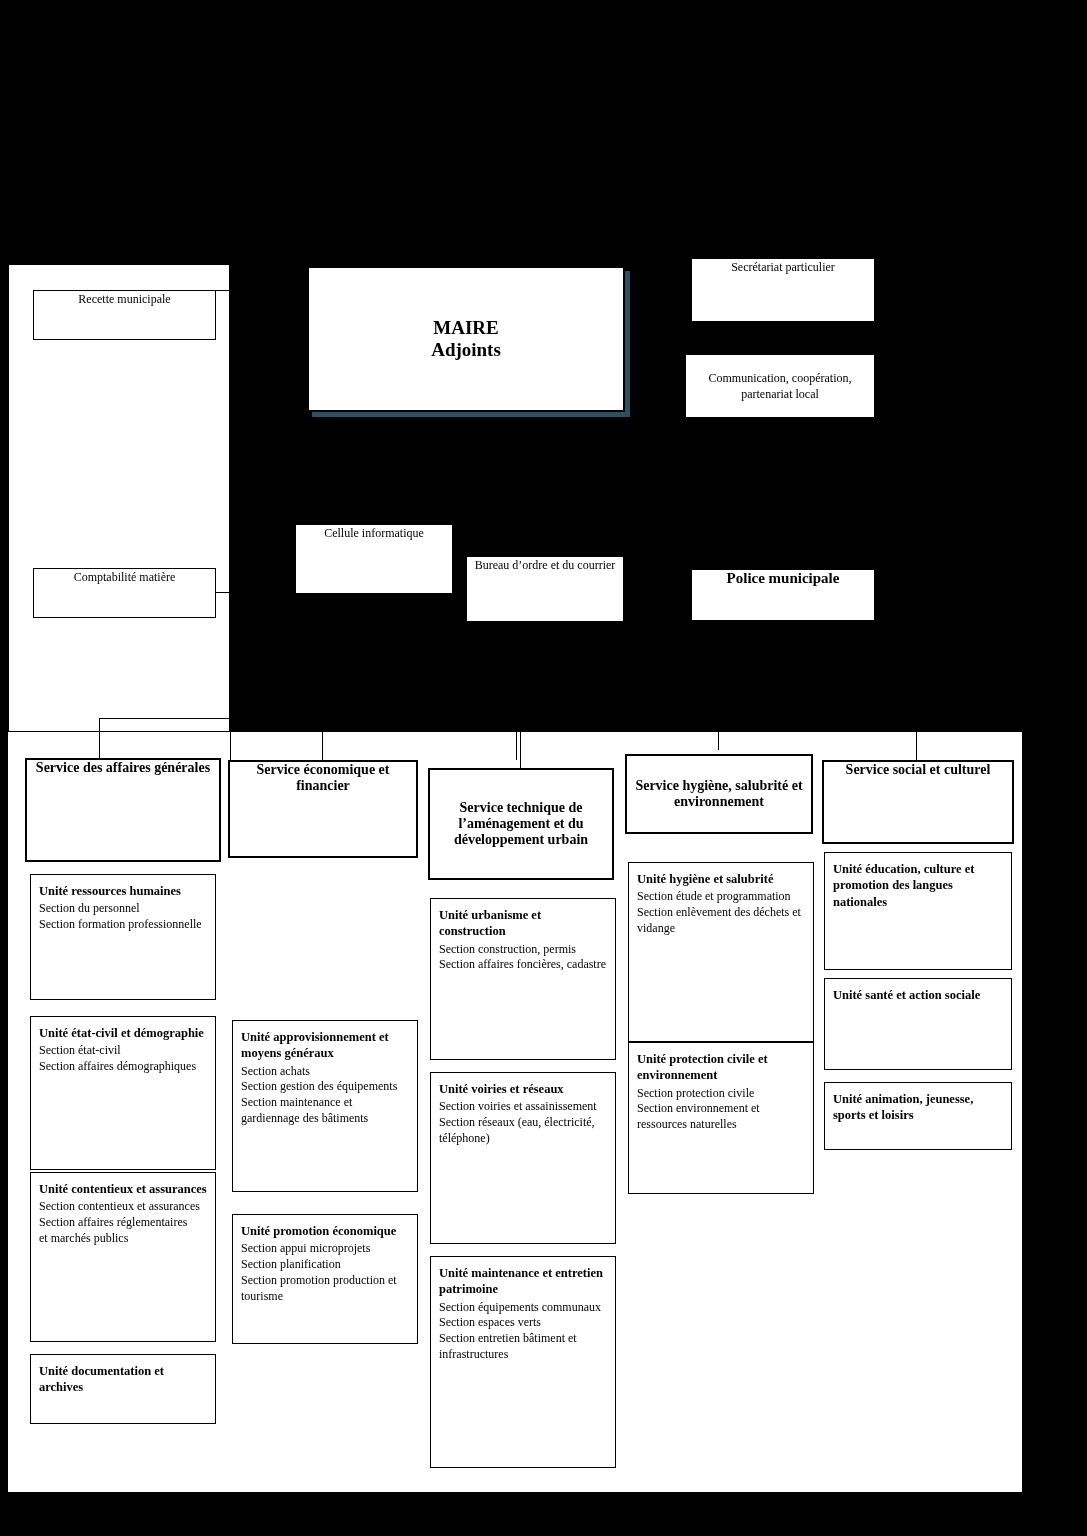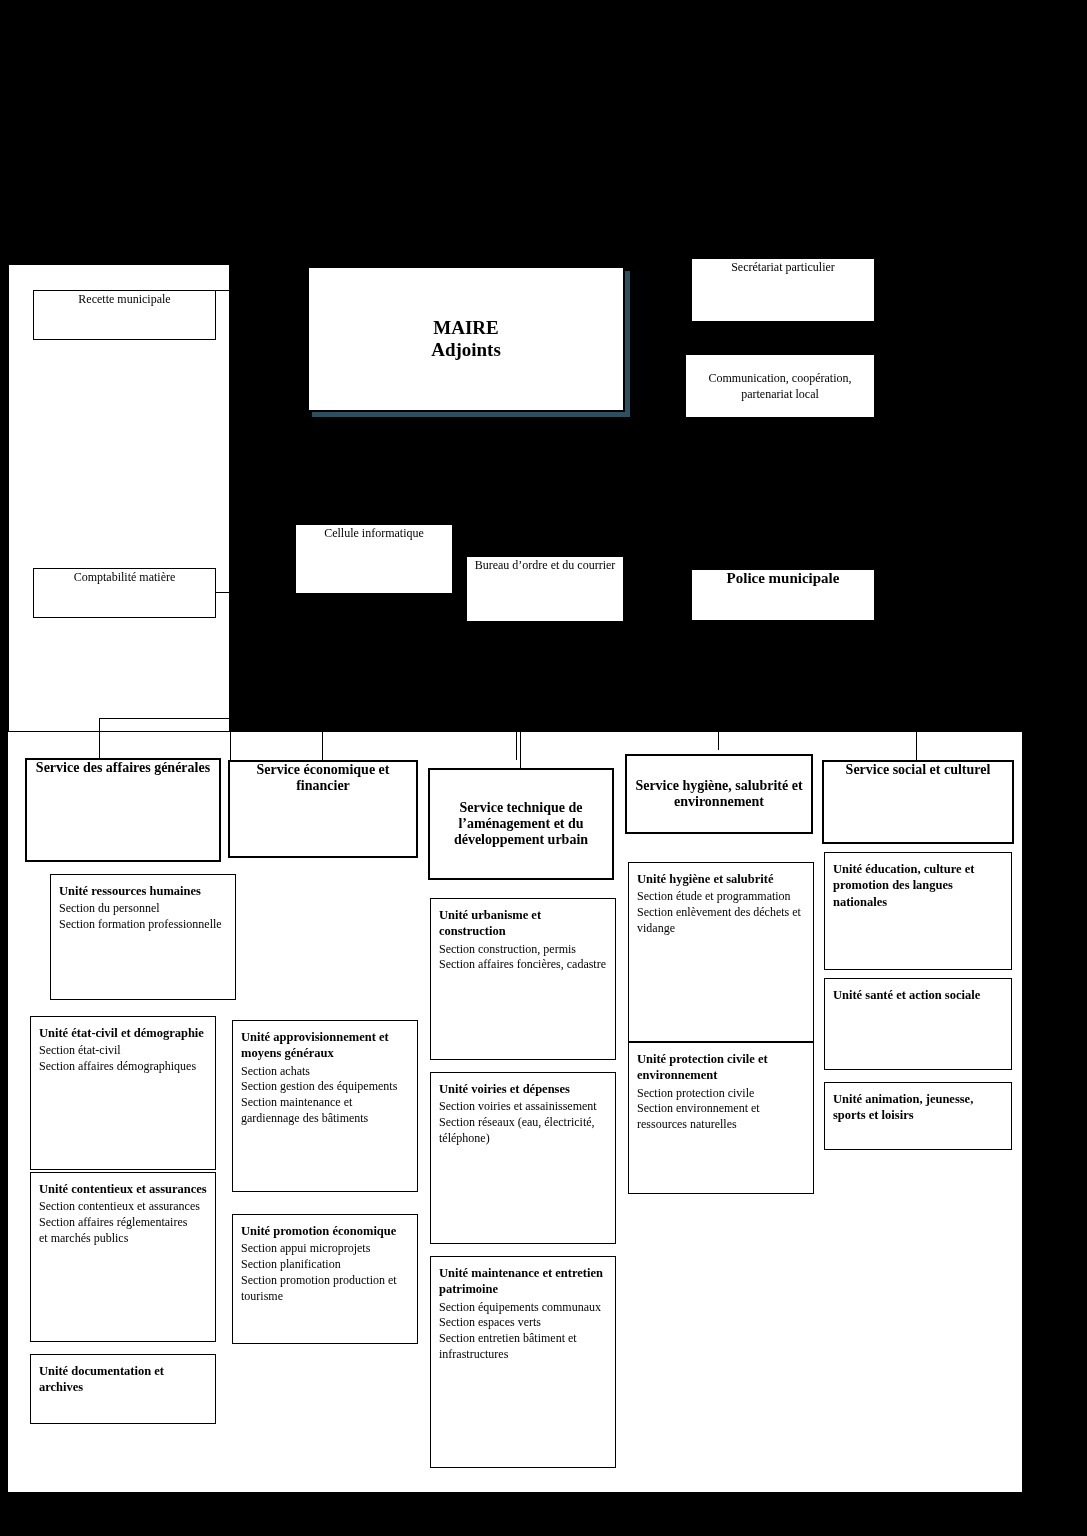--- a/index.html
+++ b/index.html
@@ -146,21 +146,21 @@
     <div class="t-plain">Bureau d’ordre et du courrier</div>
   </div>
 
   <div class="box box-thick center" style="left:690px; top:568px; width:186px; height:54px;">
     <div class="t-15 t-bold">Police municipale</div>
   </div>
 
   <div class="box box-thick center" style="left:25px; top:758px; width:196px; height:104px;">
     <div class="t-14 t-bold">Service des affaires générales</div>
   </div>
-  <div class="unit" style="left:30px; top:874px; width:186px; height:126px;margin-left:20px;">
+  <div class="unit" style="left:30px; top:874px; width:186px; height:126px;">
     <div class="unit-head">Unité ressources humaines</div>
     <div class="unit-line">Section du personnel</div>
     <div class="unit-line">Section formation professionnelle</div>
   </div>
   <div class="unit" style="left:30px; top:1016px; width:186px; height:154px;">
     <div class="unit-head">Unité état-civil et démographie</div>
     <div class="unit-line">Section état-civil</div>
     <div class="unit-line">Section affaires démographiques</div>
   </div>
   <div class="unit" style="left:30px; top:1172px; width:186px; height:170px;">
@@ -195,21 +195,21 @@
       <div class="t-14 t-bold">l’aménagement et du</div>
       <div class="t-14 t-bold">développement urbain</div>
     </div>
   </div>
   <div class="unit" style="left:430px; top:898px; width:186px; height:162px;">
     <div class="unit-head">Unité urbanisme et construction</div>
     <div class="unit-line">Section construction, permis</div>
     <div class="unit-line">Section affaires foncières, cadastre</div>
   </div>
   <div class="unit" style="left:430px; top:1072px; width:186px; height:172px;">
-    <div class="unit-head">Unité voiries et dépenses</div>
+    <div class="unit-head">Unité voiries et réseaux</div>
     <div class="unit-line">Section voiries et assainissement</div>
     <div class="unit-line">Section réseaux (eau, électricité, téléphone)</div>
   </div>
   <div class="unit" style="left:430px; top:1256px; width:186px; height:212px;">
     <div class="unit-head">Unité maintenance et entretien patrimoine</div>
     <div class="unit-line">Section équipements communaux</div>
     <div class="unit-line">Section espaces verts</div>
     <div class="unit-line">Section entretien bâtiment et infrastructures</div>
   </div>
 

